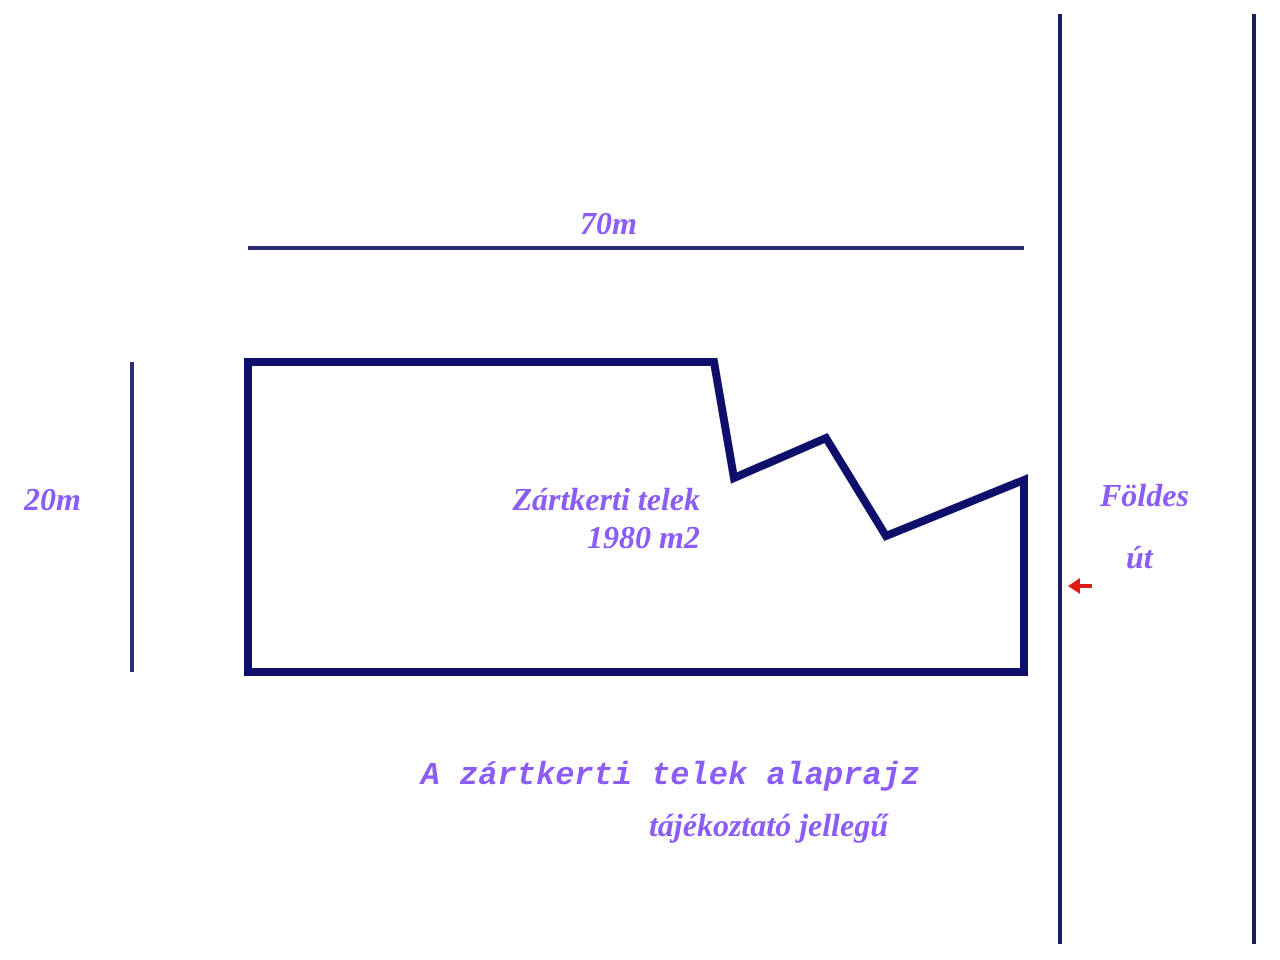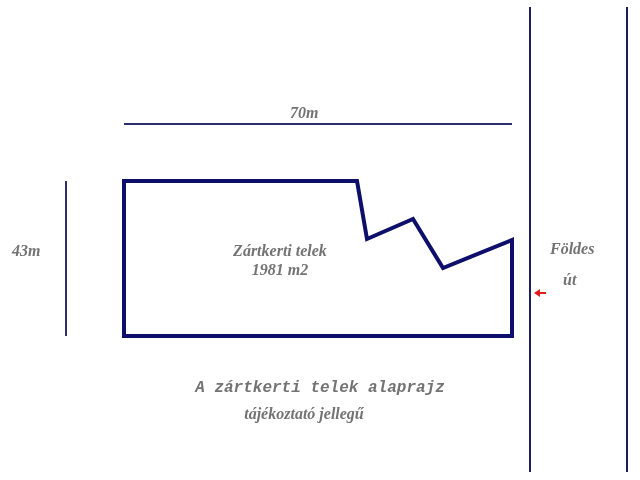--- a/index.html
+++ b/index.html
@@ -1,40 +1,40 @@
 <!DOCTYPE html>
 <html><head>
   <meta charset="utf-8">
   <style>
     html, body { margin: 0; padding: 0; background: #ffffff; }
     body { width: 640px; height: 480px; position: relative; overflow: hidden;
            font-family: "Liberation Serif", serif; }
     svg { position: absolute; left: 0; top: 0; }
     .lbl { position: absolute; font-family: "Liberation Serif", serif; font-style: italic;
-           font-weight: bold; color: #737373; font-size: 16px; line-height: 18px; white-space: nowrap; }
-    .center { text-align: center; }
+           font-weight: bold; color: #8b5cf6; font-size: 16px; line-height: 18px; white-space: nowrap; }
+    .center { text-align: right; }
   </style>
 </head>
 <body>
 
 <svg width="640" height="480" viewBox="0 0 640 480">
   <line x1="124" y1="124" x2="512" y2="124" stroke="#2b2f70" stroke-width="2"></line>
   <line x1="66" y1="181" x2="66" y2="336" stroke="#2b2f70" stroke-width="2"></line>
   <polygon points="124,181 357,181 367,239 413,219 443,268 512,240 512,336 124,336" fill="none" stroke="#0d0f6b" stroke-width="4" stroke-linejoin="miter"></polygon>
   <line x1="530" y1="7" x2="530" y2="472" stroke="#1c1f5e" stroke-width="2"></line>
   <line x1="627" y1="7" x2="627" y2="472" stroke="#1c1f5e" stroke-width="2"></line>
   <g>
     <line x1="537" y1="293" x2="546" y2="293" stroke="#e01b1b" stroke-width="2"></line>
     <polygon points="534,293 540,289 540,297" fill="#e01b1b"></polygon>
   </g>
 </svg>
 
 <div class="lbl" style="left:290px; top:104px;">70m</div>
-<div class="lbl" style="left:12px; top:242px;">43m</div>
+<div class="lbl" style="left:12px; top:242px;">20m</div>
 
 <div class="lbl center" style="left:210px; top:242px; width:140px;">Zártkerti telek</div>
-<div class="lbl center" style="left:210px; top:261px; width:140px;">1981 m2</div>
+<div class="lbl center" style="left:210px; top:261px; width:140px;">1980 m2</div>
 
 <div class="lbl" style="left:550px; top:240px;">Földes</div>
 <div class="lbl" style="left:563px; top:271px;font-family:Liberation Serif, serif;">út</div>
 
 <div class="lbl center" style="left:180px; top:379px; width:280px;font-family:Liberation Mono, monospace;">A zártkerti telek alaprajz</div>
 <div class="lbl center" style="left:164px; top:405px; width:280px;">tájékoztató jellegű</div>
 
 </body></html>

